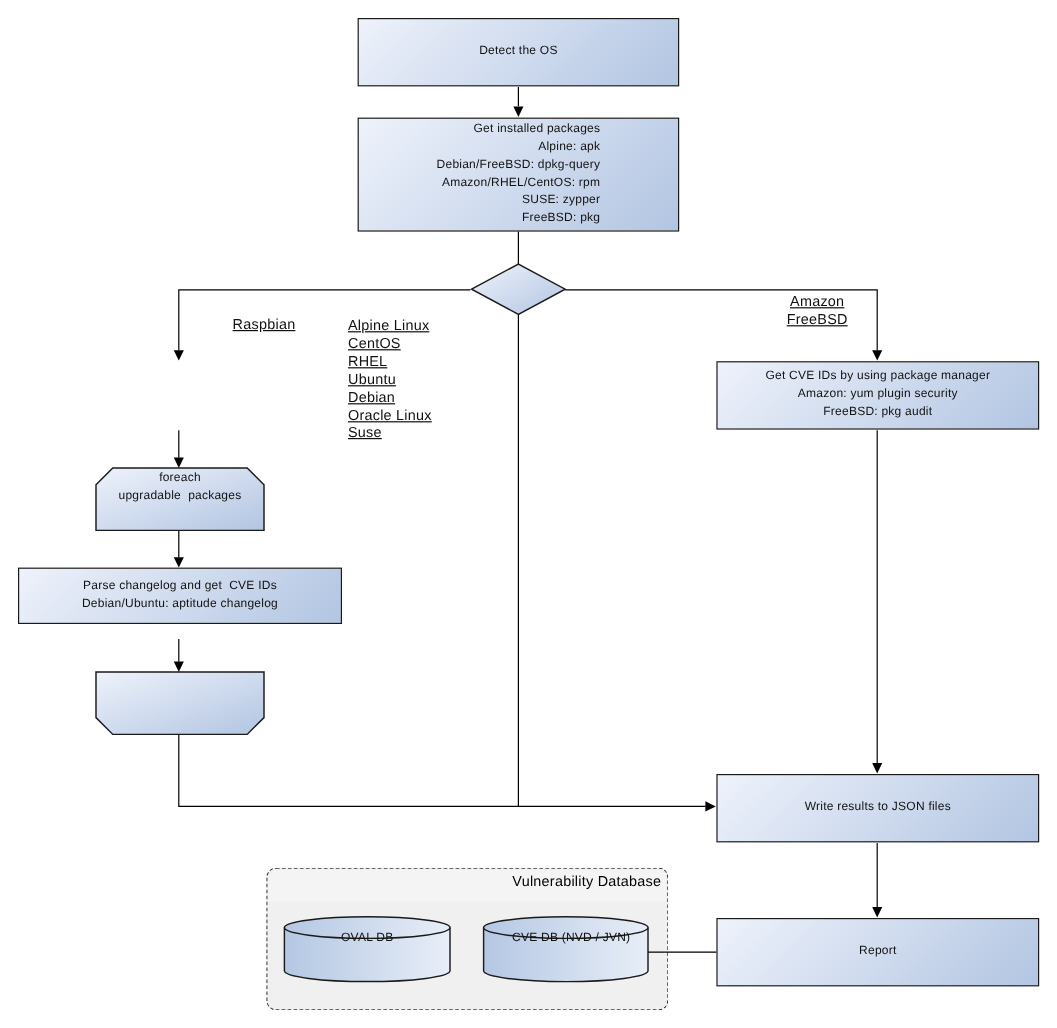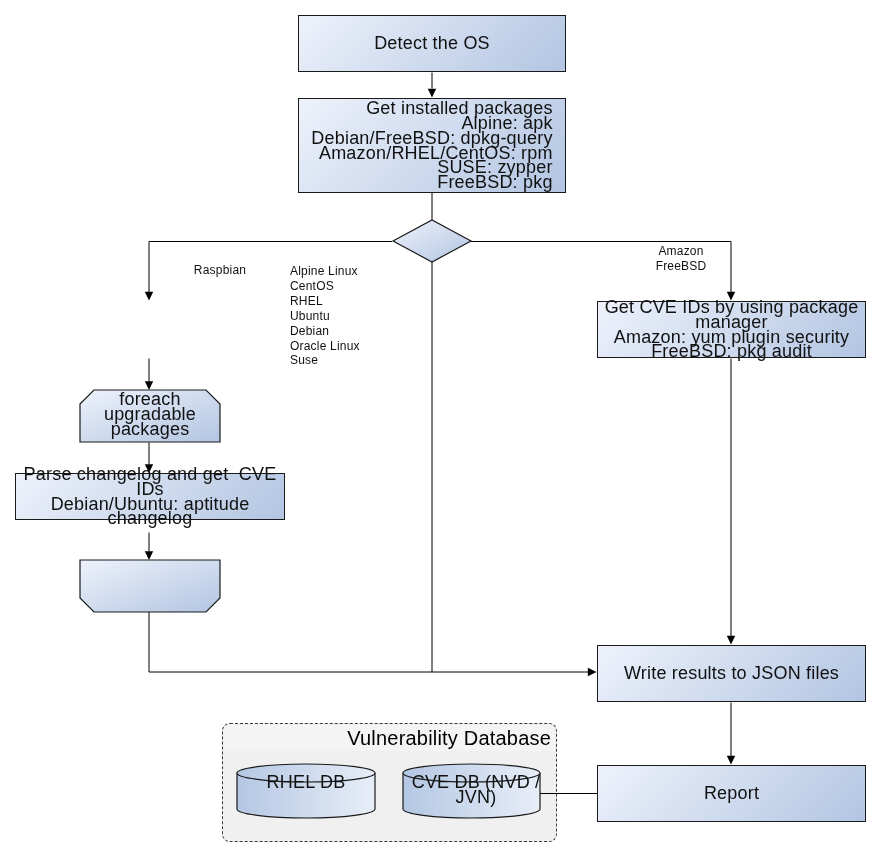--- a/index.html
+++ b/index.html
@@ -16,51 +16,52 @@
   .arrow{fill:#000;stroke:none;}
   .shape{stroke:#1a1a1a;stroke-width:1.2;}
   .box{
     position:absolute;z-index:2;
     background:linear-gradient(135deg,#eef2fb 0%,#b2c5e2 100%);
     border:1px solid #1a1a1a;
     display:flex;align-items:center;justify-content:center;
     box-sizing:border-box;
   }
   .node-text{
-    font-size:18px;line-height:14.8px;letter-spacing:.2px;
+    font-size:10px;line-height:14.8px;letter-spacing:.2px;
     white-space:pre-wrap;text-align:center;
   }
   .node-text.right{text-align:right;}
   .overlay{
     position:absolute;z-index:3;
     display:flex;align-items:flex-start;justify-content:center;
     pointer-events:none;
   }
   .edge-label{
     position:absolute;z-index:2;
     font-size:12px;line-height:14.9px;letter-spacing:.2px;
     white-space:pre-wrap;
+    text-decoration:underline;
   }
   .edge-label.center{text-align:center;}
   .edge-label.right{text-align:left;}
   #vulndb{
     position:absolute;z-index:0;
     left:222px;top:723px;width:335px;height:119px;
     background:#f0f0f1;
     border:1px dashed #3a3a3a;
     border-radius:8px;
     box-sizing:border-box;
   }
   #vulndb .band{
     position:absolute;left:1px;top:1px;right:1px;height:26px;
     background:#f4f4f5;border-radius:7px 7px 0 0;
   }
   #vulndb .title{
     position:absolute;right:5px;top:3px;
-    font-size:20px;letter-spacing:.2px;color:#000;
+    font-size:12px;letter-spacing:.2px;color:#000;
   }
 </style>
 </head>
 <body>
 
 <div id="stage">
 
   <div id="vulndb">
     <div class="band"></div>
     <div class="title">Vulnerability Database</div>
@@ -161,21 +162,21 @@
     <div class="node-text">Write results to JSON files</div>
   </div>
 
   <div class="overlay" style="left:80px;top:392px;width:140px;height:48px">
     <div class="node-text">foreach
 upgradable  packages</div>
   </div>
 
 
   <div class="overlay" style="left:237px;top:775px;width:138px;height:40px">
-    <div class="node-text">RHEL DB</div>
+    <div class="node-text">OVAL DB</div>
   </div>
 
   <div class="overlay" style="left:403px;top:775px;width:146px;height:40px">
     <div class="node-text">CVE DB (NVD / JVN)</div>
   </div>
 
   <div class="edge-label center" style="left:160px;top:263px;width:120px">Raspbian</div>
 
   <div class="edge-label right" style="left:290px;top:264px;width:120px">Alpine Linux
 CentOS

